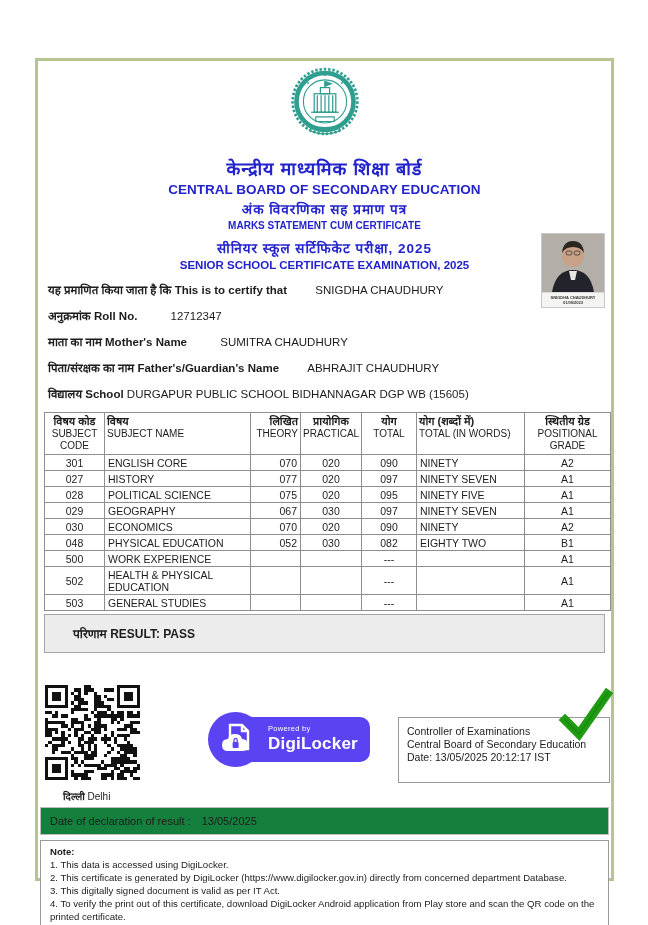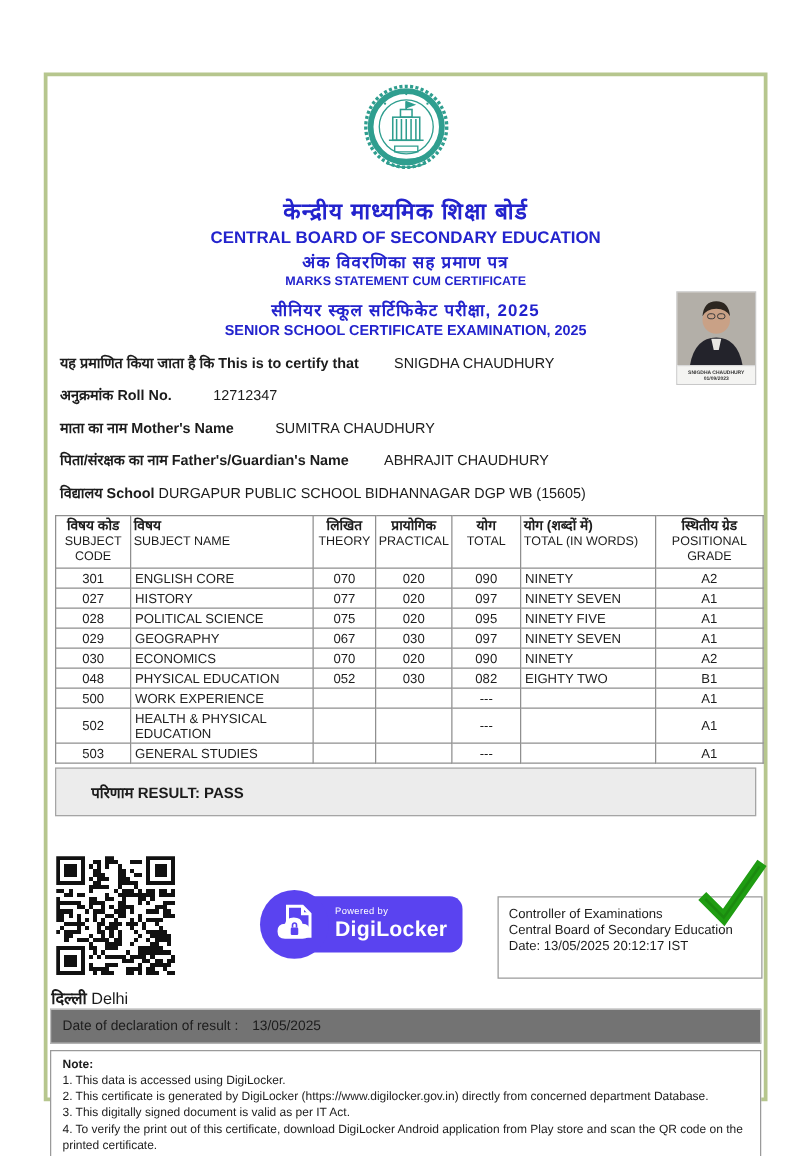--- a/index.html
+++ b/index.html
@@ -41,45 +41,45 @@
   }
   
   .marks{width:567px;margin:4px 6px 0 6px;border-collapse:collapse;table-layout:fixed;}
   .marks th,.marks td{border:1px solid #8f8f8f;box-sizing:border-box;}
   .marks th{padding:2px 2px;vertical-align:top;font-weight:normal;}
   .th-hi{font-size:11px;font-weight:bold;display:block;line-height:13px;}
   .th-en{font-size:10px;display:block;line-height:12px;}
   .marks td{font-size:10.5px;line-height:12px;padding:1.5px 3px;}
   .c-code{width:60px;text-align:center;}
   .c-name{width:146px;text-align:left;}
-  .c-theory{width:50px;text-align:center;margin-left:16px;}
+  .c-theory{width:50px;text-align:right;margin-left:16px;}
   .c-prac{width:61px;text-align:center;}
   .c-total{width:55px;text-align:center;}
   .c-words{width:108px;text-align:left;}
   .c-grade{text-align:center;}
   
   .result-box{
     margin:3px 6px 0 6px;border:1px solid #a5a5a5;background:#ececec;
     font-size:12px;font-weight:bold;padding:10px 0 10px 28px;
   }
   
   .footer{position:relative;height:120px;}
   .qr{position:absolute;left:7px;top:32px;width:95px;height:95px;}
   .dl-badge{position:absolute;left:170px;top:59px;}
   .sig-box{
     position:absolute;left:360px;top:64px;width:212px;height:66px;
     border:1px solid #9a9a9a;box-sizing:border-box;padding:7px 6px 0 8px;
     font-size:10.5px;line-height:13px;background:#fff;
   }
   .check-icon{position:absolute;right:-6px;top:-32px;}
-  .place-line{position:absolute;left:3px;top:136px;font-size:13px;}
+  .place-line{position:absolute;left:25px;top:136px;font-size:10px;}
   .place-hi{font-weight:bold;}
   .decl-box{
     position:absolute;left:2px;top:154px;width:569px;border:1px solid #bdbdbd;
-    box-sizing:border-box;font-size:11px;padding:7px 0 7px 9px;background:#737373;
+    box-sizing:border-box;font-size:11px;padding:7px 0 7px 9px;background:#15803d;
   }
   
   .note-box{
     position:absolute;left:2px;top:187px;width:569px;height:128px;
     border:1px solid #9a9a9a;box-sizing:border-box;
     font-size:9.6px;line-height:13px;padding:4px 8px 0 9px;background:#fff;
   }
   .note-title{font-weight:bold;}
   .legend{padding-left:38px;}
   .legend-row{display:grid;grid-template-columns:185px 158px auto;}

